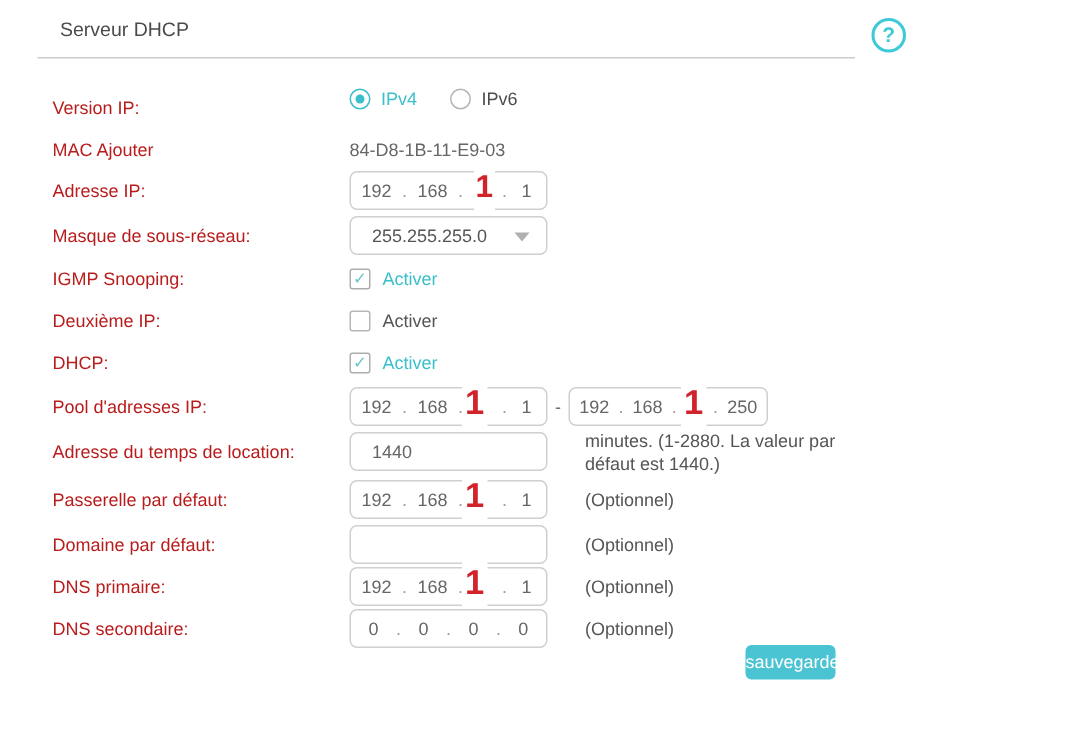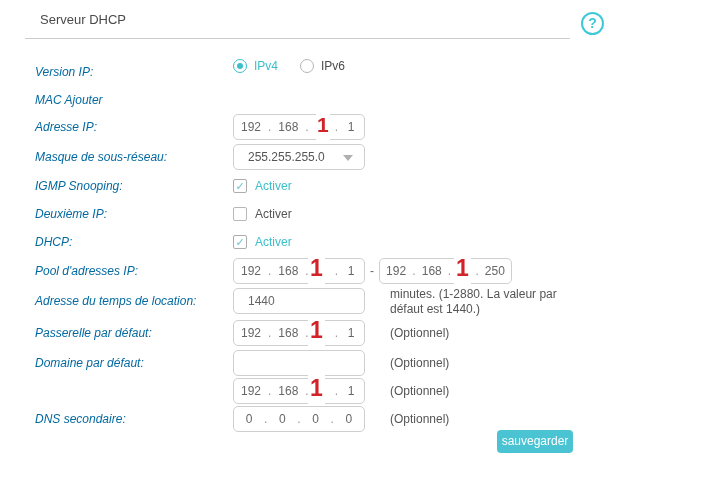--- a/index.html
+++ b/index.html
@@ -12,21 +12,21 @@
   
   .page-title { position:absolute; left:25px; top:12px; font-size:13px; color:#4a4a4a;margin-left:15px; }
   .divider { position:absolute; left:25px; top:38px; width:545px; height:1px; background:#cccccc; }
   .help-icon {
     position:absolute; left:581px; top:12px; width:23px; height:23px;
     border:2px solid #3ec9d8; border-radius:50%; color:#3ec9d8;
     font-size:14px; font-weight:bold; text-align:center; line-height:19px; cursor:pointer;
   }
   
   .row { position:absolute; left:0; width:714px; height:26px; }
-  .row .label { position:absolute; left:35px; top:0; line-height:26px; color:#0369a1; white-space:nowrap;font-style:italic; }
+  .row .label { position:absolute; left:35px; top:0; line-height:26px; color:#b91c1c; white-space:nowrap; }
   .field { position:absolute; left:233px; top:0; height:26px; }
   .plain-value { line-height:26px; color:#666; }
   
   .radio-group { display:flex; align-items:flex-start; height:26px; gap:22px; }
   .radio-opt { display:flex; align-items:center; gap:7px; cursor:pointer; }
   .radio-circle { width:14px; height:14px; border-radius:50%; border:1px solid #b5b5b5; position:relative; background:#fff; }
   .radio-opt.selected .radio-circle { border-color:#3bbfcb; }
   .radio-opt.selected .radio-circle::after {
     content:""; position:absolute; left:3px; top:3px; width:6px; height:6px;
     border-radius:50%; background:#3bbfcb;
@@ -65,21 +65,21 @@
   .select-box .sel-value { position:absolute; left:14px; top:0; line-height:24px; color:#555; }
   .arrow-down {
     position:absolute; right:11px; top:10px; width:0; height:0;
     border-left:5px solid transparent; border-right:5px solid transparent; border-top:6px solid #b0b0b0;
   }
   .pool-wrap { display:flex; align-items:center; gap:5px; }
   .pool-dash { color:#666; }
   .side-note { position:absolute; left:390px; top:0; line-height:26px; color:#555; white-space:nowrap; }
   .hint { position:absolute; left:390px; top:-1px; width:200px; line-height:15px; font-size:12px; color:#555; }
   .save-btn {
-    position:absolute; left:497px; top:430px; width:76px; height:23px;
+    position:absolute; left:497px; top:430px; width:60px; height:23px;
     background:#4ac3d2; border:none; border-radius:4px; color:#fff;
     font-family:"Liberation Sans", sans-serif; font-size:12px; cursor:pointer; text-align:center; line-height:23px;
   }
 </style>
 </head>
 <body>
 
 <div class="page">
 
   <div class="page-title">Serveur DHCP</div>
@@ -95,20 +95,21 @@
       </span>
       <span class="radio-opt">
         <span class="radio-circle"></span>
         <span class="radio-label">IPv6</span>
       </span>
     </div>
   </div>
 
   <div class="row" style="top:87px;">
     <span class="label">MAC Ajouter</span>
+    <div class="field plain-value">84-D8-1B-11-E9-03</div>
   </div>
 
   <div class="row" style="top:114px;">
     <span class="label">Adresse IP:</span>
     <div class="field ip-field">
       <span class="oct">192</span>
       <span class="dot">.</span>
       <span class="oct">168</span>
       <span class="dot">.</span>
       <span class="oct">0</span>
@@ -202,20 +203,21 @@
 
   <div class="row" style="top:350px;">
     <span class="label">Domaine par défaut:</span>
     <div class="field">
       <input class="text-input" type="text" value="" style="">
     </div>
     <span class="side-note">(Optionnel)</span>
   </div>
 
   <div class="row" style="top:378px;">
+    <span class="label">DNS primaire:</span>
     <div class="field ip-field">
       <span class="oct">192</span>
       <span class="dot">.</span>
       <span class="oct">168</span>
       <span class="dot">.</span>
       <span class="oct"></span>
       <span class="dot">.</span>
       <span class="oct">1</span>
       <span class="ip-note">1</span>
     </div>

